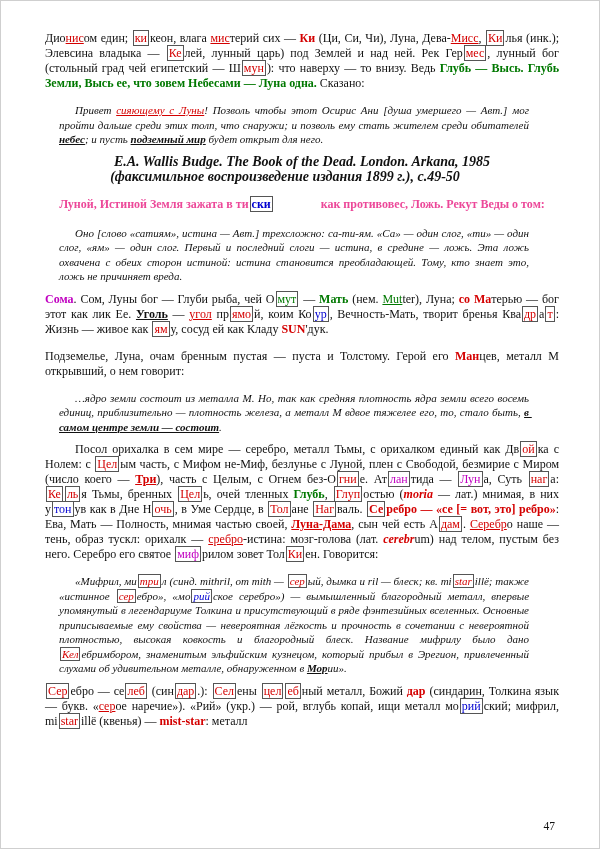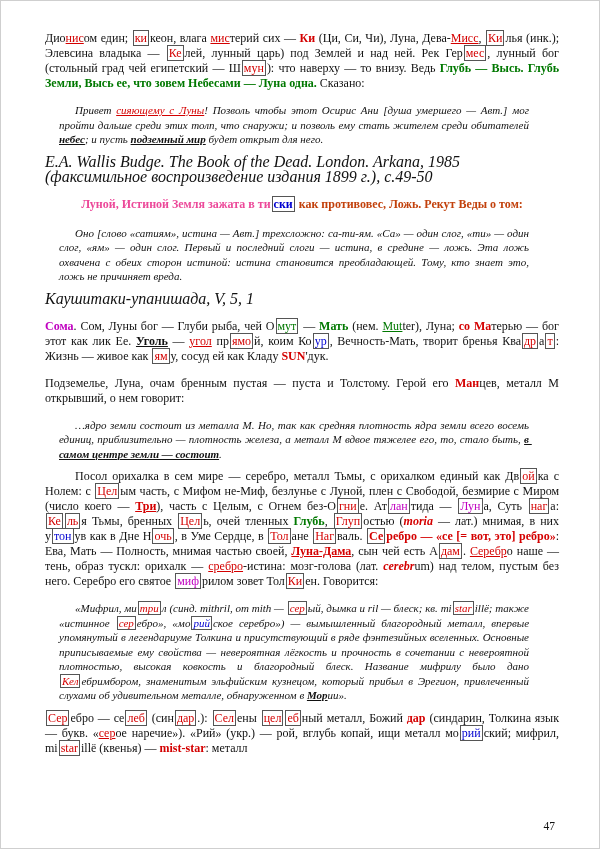--- a/index.html
+++ b/index.html
@@ -26,25 +26,26 @@
     font-size: 11px;
     line-height: 14.5px;
     font-style: italic;
     text-align: justify;
     margin-left: 14px;
     margin-right: 30px;
     text-indent: 16px;
     margin-bottom: 8px;
   }
   .attrib {
-    font-size: 16px;
+    font-size: 14px;
     line-height: 13px;
     font-style: italic;
-    text-align: left;
+    text-align: center;
     margin-bottom: 2px;
+    font-weight: bold;
   }
   .attrib.sub {
     margin-right: 34px;
     margin-bottom: 14px;
   }
   .head {
     font-size: 12px;
     line-height: 15px;
     font-weight: bold;
     text-align: center;
@@ -69,23 +70,22 @@
 </style>
 </head>
 <body>
 
 <div class="page">
   <div class="doc">
       <div class="para body-p"><span class="run">Дио</span><span class="run u" style="color: rgb(212, 0, 0);">нис</span><span class="run">ом един; </span><span class="run box" style="color: rgb(212, 0, 0);">ки</span><span class="run">кеон, влага </span><span class="run u" style="color: rgb(212, 0, 0);">мис</span><span class="run">терий сих — </span><span class="run b" style="color: rgb(212, 0, 0);">Ки</span><span class="run"> (Ци, Си, Чи), Луна, Дева-</span><span class="run u" style="color: rgb(212, 0, 0);">Мисс</span><span class="run">, </span><span class="run box" style="color: rgb(212, 0, 0);">Ки</span><span class="run">лья (инк.); Элевсина владыка — </span><span class="run box" style="color: rgb(212, 0, 0);">Ке</span><span class="run">лей, лунный царь) под Землей и над ней. Рек Гер</span><span class="run box" style="color: rgb(212, 0, 0);">мес</span><span class="run">, лунный бог (стольный град чей египетский — Ш</span><span class="run box" style="color: rgb(212, 0, 0);">мун</span><span class="run">): что наверху — то внизу. Ведь </span><span class="run b" style="color: rgb(0, 120, 0);">Глубь — Высь. Глубь Земли, Высь ее, что зовем Небесами — Луна одна.</span><span class="run"> Сказано:</span></div>
       <div class="para quote"><span class="run">Привет </span><span class="run u" style="color: rgb(212, 0, 0);">сияющему с Луны</span><span class="run">! Позволь чтобы этот Осирис Ани [душа умершего — Авт.] мог пройти дальше среди этих толп, что снаружи; и позволь ему стать жителем среди обитателей </span><span class="run b u">небес</span><span class="run">; и пусть </span><span class="run b u">подземный мир</span><span class="run"> будет открыт для него.</span></div>
       <div class="para attrib"><span class="run">E.A. Wallis Budge. The Book of the Dead. London. Arkana, 1985</span></div>
       <div class="para attrib sub"><span class="run">(факсимильное воспроизведение издания 1899 г.), с.49-50</span></div>
-      <div class="para head"><span class="run b" style="color: #ec4899;">Луной, Истиной Земля зажата в ти</span><span class="run b box" style="color: rgb(0, 0, 208);">ски</span><span class="run b" style="color: #c2410c;"> как противовес, Ложь. Рекут Веды о том:</span></div>
+      <div class="para head"><span class="run b" style="color: #ec4899;">Луной, Истиной Земля зажата в ти</span><span class="run b box" style="color: rgb(0, 0, 208);">ски</span><span class="run b" style="color: #ec4899; padding-left: 44px;"> как противовес, Ложь. Рекут Веды о том:</span></div>
       <div class="para quote"><span class="run">Оно [слово «сатиям», истина — Авт.] трехсложно: са-ти-ям. «Са» — один слог, «ти» — один слог, «ям» — один слог. Первый и последний слоги — истина, в средине — ложь. Эта ложь охвачена с обеих сторон истиной: истина становится преобладающей. Тому, кто знает это, ложь не причиняет вреда.</span></div>
-      <div class="para attrib sub"><span class="run">Каушитаки-упанишада, V, 5, 1</span></div>
       <div class="para body-p"><span class="run b" style="color: rgb(192, 0, 192);">Сома</span><span class="run">. Сом, Луны бог — Глуби рыба, чей О</span><span class="run box" style="color: rgb(0, 120, 0);">мут</span><span class="run"> — </span><span class="run b" style="color: rgb(0, 120, 0);">Мать</span><span class="run"> (нем. </span><span class="run u" style="color: rgb(0, 120, 0);">Mut</span><span class="run">ter), Луна; </span><span class="run b" style="color: rgb(212, 0, 0);">со Ма</span><span class="run">терью — бог этот как лик Ее. </span><span class="run b u">Уголь</span><span class="run"> — </span><span class="run u" style="color: rgb(212, 0, 0);">угол</span><span class="run"> пр</span><span class="run box" style="color: rgb(212, 0, 0);">ямо</span><span class="run">й, коим Ко</span><span class="run box" style="color: rgb(0, 0, 208);">ур</span><span class="run">, Вечность-Мать, творит бренья Ква</span><span class="run box" style="color: rgb(212, 0, 0);">др</span><span class="run">а</span><span class="run box" style="color: rgb(212, 0, 0);">т</span><span class="run">: Жизнь — живое как </span><span class="run box" style="color: rgb(212, 0, 0);">ям</span><span class="run">у, сосуд ей как Кладу </span><span class="run b" style="color: rgb(212, 0, 0);">SUN</span><span class="run">'дук.</span></div>
       <div class="para body-p"><span class="run">Подземелье, Луна, очам бренным пустая — пуста и Толстому. Герой его </span><span class="run b" style="color: rgb(212, 0, 0);">Ман</span><span class="run">цев, металл М открывший, о нем говорит:</span></div>
       <div class="para quote"><span class="run">…ядро земли состоит из металла М. Но, так как средняя плотность ядра земли всего восемь единиц, приблизительно — плотность железа, а металл М вдвое тяжелее его, то, стало быть, </span><span class="run b u">в самом центре земли — состоит</span><span class="run">.</span></div>
       <div class="para body-p indent"><span class="run">Посол орихалка в сем мире — серебро, металл Тьмы, с орихалком единый как Дв</span><span class="run box" style="color: rgb(212, 0, 0);">ой</span><span class="run">ка с Нолем: с </span><span class="run box" style="color: rgb(212, 0, 0);">Цел</span><span class="run">ым часть, с Мифом не-Миф, безлунье с Луной, плен с Свободой, безмирие с Миром (число коего — </span><span class="run b u" style="color: rgb(212, 0, 0);">Три</span><span class="run">), часть с Целым, с Огнем без-О</span><span class="run box" style="color: rgb(212, 0, 0);">гни</span><span class="run">е. Ат</span><span class="run box" style="color: rgb(192, 0, 192);">лан</span><span class="run">тида — </span><span class="run box" style="color: rgb(192, 0, 192);">Лун</span><span class="run">а, Суть </span><span class="run box" style="color: rgb(212, 0, 0);">наг</span><span class="run">а: </span><span class="run box" style="color: rgb(212, 0, 0);">Ке</span><span class="run box" style="color: rgb(212, 0, 0);">ль</span><span class="run">я Тьмы, бренных </span><span class="run box" style="color: rgb(212, 0, 0);">Цел</span><span class="run">ь, очей тленных </span><span class="run b" style="color: rgb(0, 120, 0);">Глубь</span><span class="run">, </span><span class="run box" style="color: rgb(212, 0, 0);">Глуп</span><span class="run">остью (</span><span class="run b i" style="color: rgb(212, 0, 0);">moria</span><span class="run"> — лат.) мнимая, в них у</span><span class="run box" style="color: rgb(0, 0, 208);">тон</span><span class="run">ув как в Дне Н</span><span class="run box" style="color: rgb(212, 0, 0);">очь</span><span class="run">, в Уме Сердце, в </span><span class="run box" style="color: rgb(212, 0, 0);">Тол</span><span class="run">ане </span><span class="run box" style="color: rgb(212, 0, 0);">Наг</span><span class="run">валь. </span><span class="run b box" style="color: rgb(212, 0, 0);">Се</span><span class="run b" style="color: rgb(212, 0, 0);">ребро — «се [= вот, это] ребро»</span><span class="run">: Ева, Мать — Полность, мнимая частью своей, </span><span class="run b u" style="color: rgb(212, 0, 0);">Луна-Дама</span><span class="run">, сын чей есть А</span><span class="run box" style="color: rgb(212, 0, 0);">дам</span><span class="run">. </span><span class="run u" style="color: rgb(212, 0, 0);">Серебр</span><span class="run">о наше — тень, образ тускл: орихалк — </span><span class="run u" style="color: rgb(212, 0, 0);">сребро</span><span class="run">-истина: мозг-голова (лат. </span><span class="run b i" style="color: rgb(212, 0, 0);">cerebr</span><span class="run">um) над телом, пустым без него. Серебро его святое </span><span class="run box" style="color: rgb(192, 0, 192);">миф</span><span class="run">рилом зовет Тол</span><span class="run box" style="color: rgb(212, 0, 0);">Ки</span><span class="run">ен. Говорится:</span></div>
       <div class="para quote"><span class="run">«Мифрил, ми</span><span class="run box" style="color: rgb(212, 0, 0);">три</span><span class="run">л (синд. mithril, от mith — </span><span class="run box" style="color: rgb(212, 0, 0);">сер</span><span class="run">ый, дымка и ril — блеск; кв. mi</span><span class="run box" style="color: rgb(212, 0, 0);">star</span><span class="run">illё; также «истинное </span><span class="run box" style="color: rgb(212, 0, 0);">сер</span><span class="run">ебро», «мо</span><span class="run box" style="color: rgb(0, 0, 208);">рий</span><span class="run">ское серебро») — вымышленный благородный металл, впервые упомянутый в легендариуме Толкина и присутствующий в ряде фэнтезийных вселенных. Основные приписываемые ему свойства — невероятная лёгкость и прочность в сочетании с невероятной плотностью, высокая ковкость и благородный блеск. Название мифрилу было дано </span><span class="run box" style="color: rgb(212, 0, 0);">Кел</span><span class="run">ебримбором, знаменитым эльфийским кузнецом, который прибыл в Эрегион, привлеченный слухами об удивительном металле, обнаруженном в </span><span class="run b u">Мор</span><span class="run">ии».</span></div>
       <div class="para body-p"><span class="run box" style="color: rgb(212, 0, 0);">Сер</span><span class="run">ебро — се</span><span class="run box" style="color: rgb(212, 0, 0);">леб</span><span class="run"> (син</span><span class="run box" style="color: rgb(212, 0, 0);">дар</span><span class="run">.): </span><span class="run box" style="color: rgb(212, 0, 0);">Сел</span><span class="run">ены </span><span class="run box" style="color: rgb(212, 0, 0);">цел</span><span class="run box" style="color: rgb(212, 0, 0);">еб</span><span class="run">ный металл, Божий </span><span class="run b" style="color: rgb(212, 0, 0);">дар</span><span class="run"> (синдарин, Толкина язык — букв. «</span><span class="run u" style="color: rgb(212, 0, 0);">сер</span><span class="run">ое наречие»). «Рий» (укр.) — рой, вглубь копай, ищи металл мо</span><span class="run box" style="color: rgb(0, 0, 208);">рий</span><span class="run">ский; мифрил, mi</span><span class="run box" style="color: rgb(212, 0, 0);">star</span><span class="run">illё (кв</span><span class="run">енья) — </span><span class="run b" style="color: rgb(212, 0, 0);">mist</span><span class="run b" style="color: rgb(212, 0, 0);">-</span><span class="run b" style="color: rgb(212, 0, 0);">star</span><span class="run">: металл</span></div>
     </div>
   <div class="pagenum">47</div>
 </div>
 

